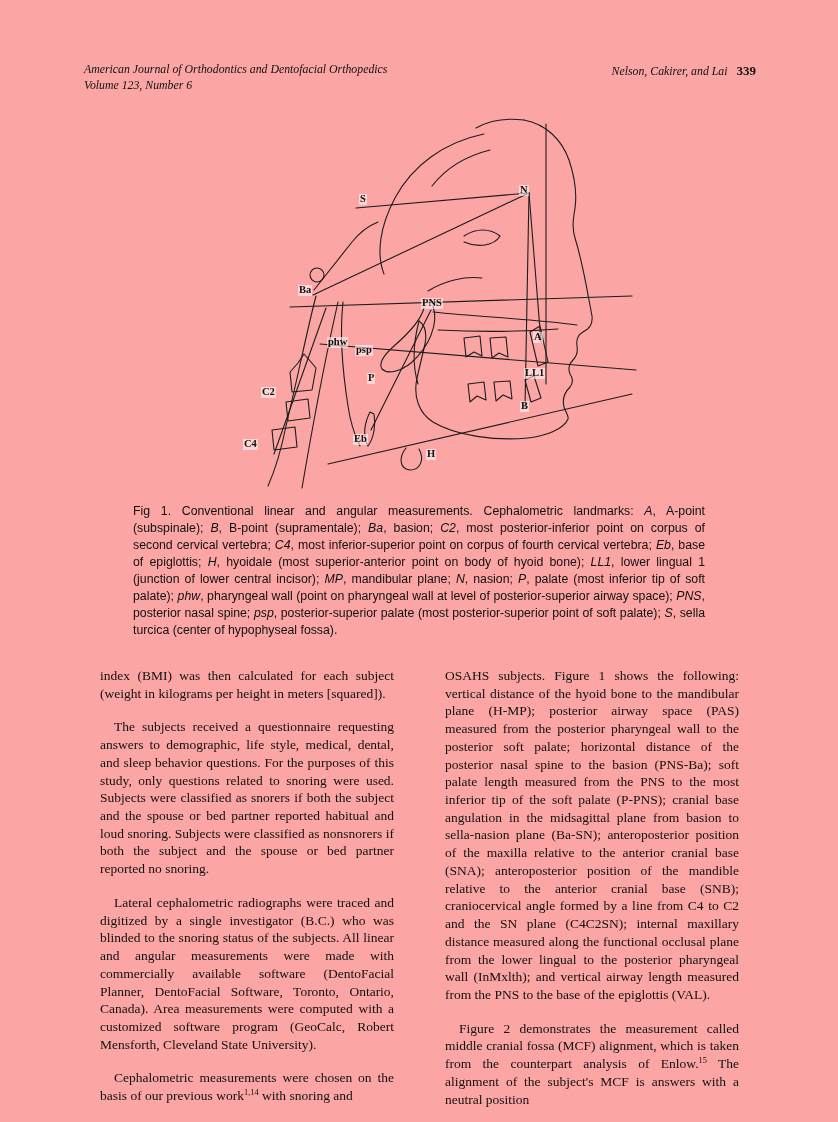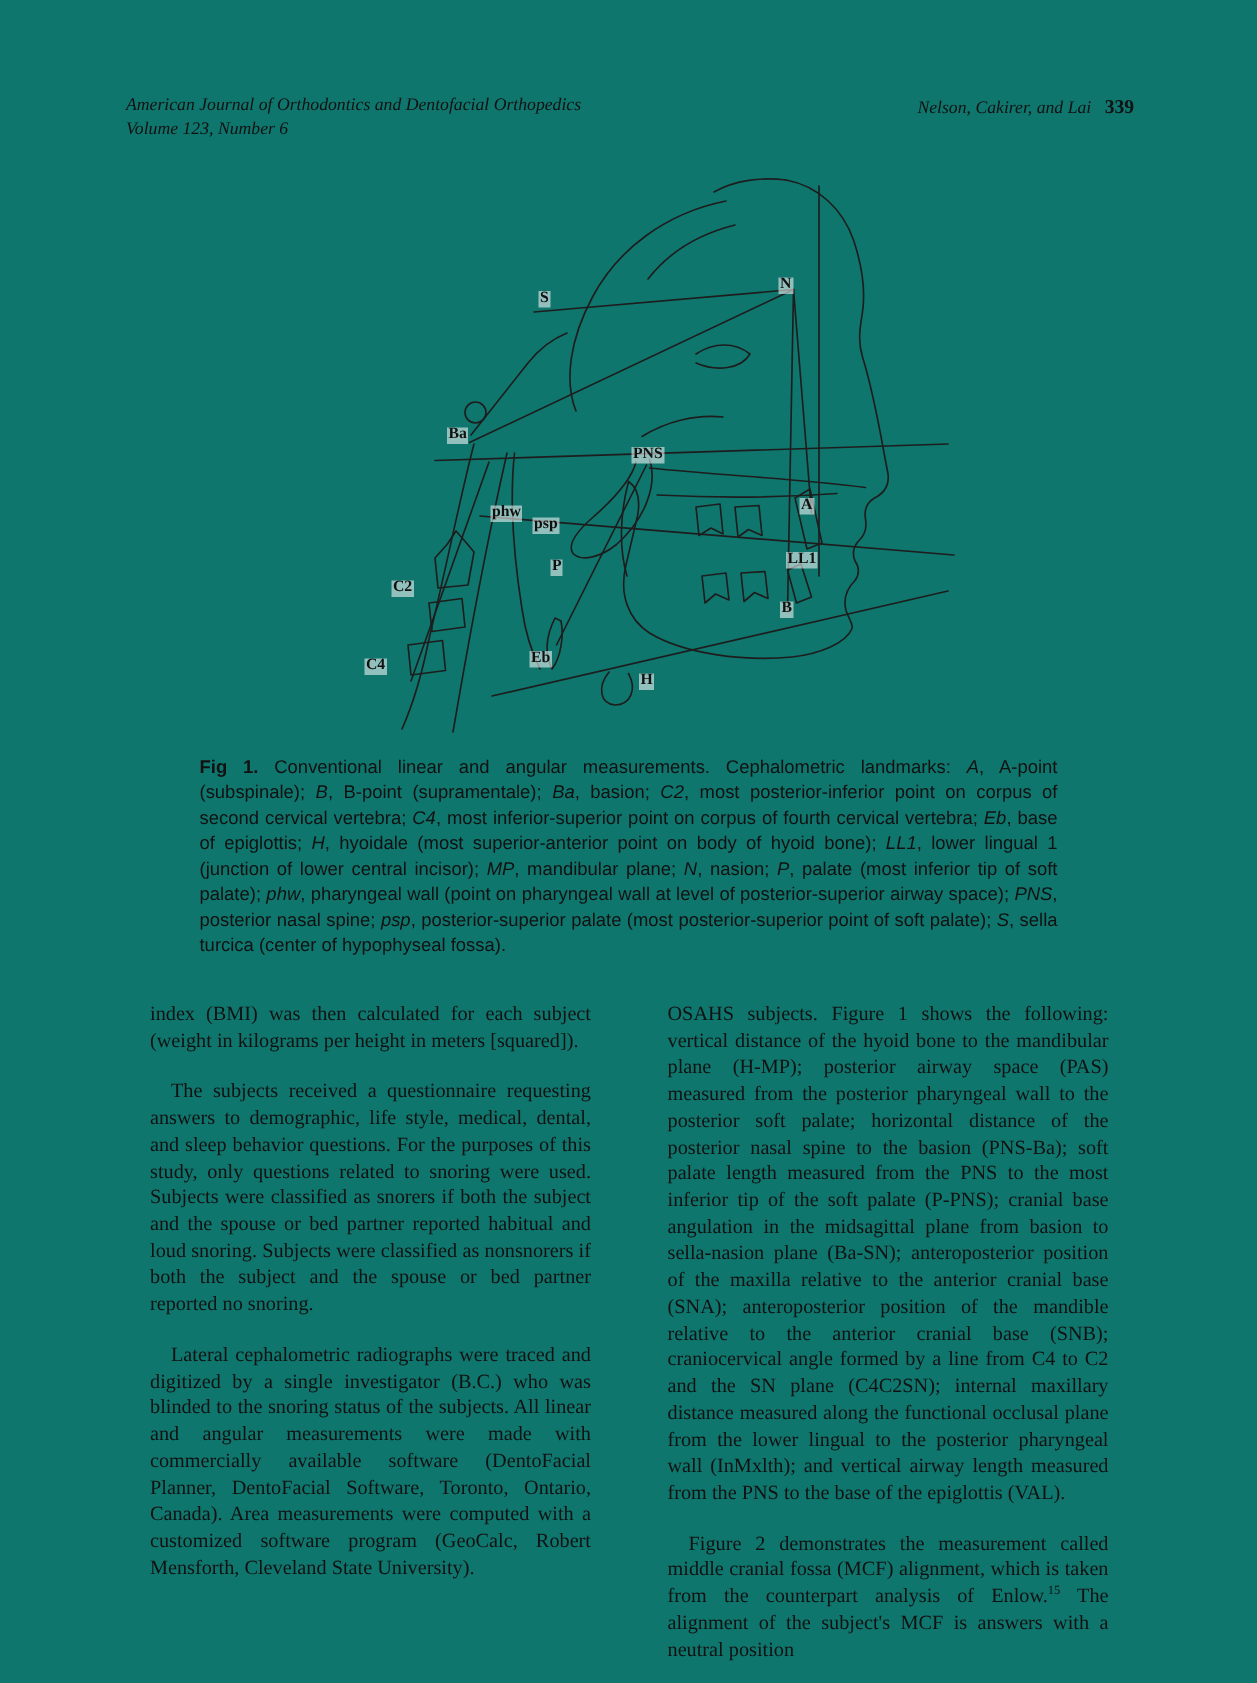--- a/index.html
+++ b/index.html
@@ -1,37 +1,37 @@
 <!DOCTYPE html>
 <html><head>
 <meta charset="utf-8">
 <style>
   *{box-sizing:border-box}
   html,body{margin:0;padding:0;background:#ffffff}
-  .page{position:relative;width:838px;height:1122px;background:#0f766e;color:#111;
+  .page{position:relative;width:838px;height:1122px;background:#fca5a5;color:#111;
         font-family:"Liberation Serif","DejaVu Serif",serif;overflow:hidden}
 
   
   .pg-header{position:absolute;top:62px;left:84px;width:672px;display:flex;
              justify-content:space-between;align-items:flex-start;
              font-size:11.8px;line-height:1.32}
   .hdr-left{font-style:italic}
   .hdr-right{font-style:italic;white-space:nowrap;text-align:left}
   .pgnum{font-style:normal;font-weight:bold;margin-left:9px;font-size:13px}
 
   
   .fig{position:absolute;top:116px;left:133px;width:572px;margin:0;padding:0}
   .fig-canvas{position:relative;width:420px;height:382px;margin-left:95px}
   .fig-canvas svg{position:absolute;left:0;top:0}
   .landmark{position:absolute;font-family:"Liberation Serif","DejaVu Serif",serif;
             font-weight:bold;font-size:10.5px;line-height:1;color:#101010;
             background:rgba(255,255,255,.55);padding:0 1px}
   .caption{margin-top:5px;font-family:"Liberation Sans","DejaVu Sans",sans-serif;
            font-size:12.3px;line-height:1.385;text-align:justify;color:#111}
-  .b{font-weight:bold}
+  .b{font-weight:normal}
   .i{font-style:italic}
   sup{font-size:.62em;line-height:0}
 
   
   .columns{position:absolute;top:651px;left:84px;width:672px;display:flex;gap:19px}
   .col{width:326px;font-size:13.5px;line-height:1.313;text-align:justify}
   .para{margin:16px;padding:0}
   .para.indent{text-indent:14px}
 </style>
 </head>
@@ -116,20 +116,21 @@
         <span class="landmark" style="left: 198px; top: 333px;">H</span>
       </div>
     <figcaption class="caption"><span class="b">Fig 1.</span><span> Conventional linear and angular measurements. Cephalometric landmarks: </span><span class="i">A</span><span>, A-point (subspinale); </span><span class="i">B</span><span>, B-point (supramentale); </span><span class="i">Ba</span><span>, basion; </span><span class="i">C2</span><span>, most posterior-inferior point on corpus of second cervical vertebra; </span><span class="i">C4</span><span>, most inferior-superior point on corpus of fourth cervical vertebra; </span><span class="i">Eb</span><span>, base of epiglottis; </span><span class="i">H</span><span>, hyoidale (most superior-anterior point on body of hyoid bone); </span><span class="i">LL1</span><span>, lower lingual 1 (junction of lower central incisor); </span><span class="i">MP</span><span>, mandibular plane; </span><span class="i">N</span><span>, nasion; </span><span class="i">P</span><span>, palate (most inferior tip of soft palate); </span><span class="i">phw</span><span>, pharyngeal wall (point on pharyngeal wall at level of posterior-superior airway space); </span><span class="i">PNS</span><span>, posterior nasal spine; </span><span class="i">psp</span><span>, posterior-superior palate (most posterior-superior point of soft palate); </span><span class="i">S</span><span>, sella turcica (center of hypophyseal fossa).</span></figcaption>
   </figure>
 
   <main class="columns">
     <div class="col">
         <p class="para"><span>index (BMI) was then calculated for each subject (weight in kilograms per height in meters [squared]).</span></p>
         <p class="para indent"><span>The subjects received a questionnaire requesting answers to demographic, life style, medical, dental, and sleep behavior questions. For the purposes of this study, only questions related to snoring were used. Subjects were classified as snorers if both the subject and the spouse or bed partner reported habitual and loud snoring. Subjects were classified as nonsnorers if both the subject and the spouse or bed partner reported no snoring.</span></p>
         <p class="para indent"><span>Lateral cephalometric radiographs were traced and digitized by a single investigator (B.C.) who was blinded to the snoring status of the subjects. All linear and angular measurements were made with commercially available software (DentoFacial Planner, DentoFacial Software, Toronto, Ontario, Canada). Area measurements were computed with a customized software program (GeoCalc, Robert Mensforth, Cleveland State University).</span></p>
+        <p class="para indent"><span>Cephalometric measurements were chosen on the basis of our previous work</span><sup>1,14</sup><span> with snoring and</span></p>
       </div>
     <div class="col">
         <p class="para"><span>OSAHS subjects. Figure 1 shows the following: vertical distance of the hyoid bone to the mandibular plane (H-MP); posterior airway space (PAS) measured from the posterior pharyngeal wall to the posterior soft palate; horizontal distance of the posterior nasal spine to the basion (PNS-Ba); soft palate length measured from the PNS to the most inferior tip of the soft palate (P-PNS); cranial base angulation in the midsagittal plane from basion to sella-nasion plane (Ba-SN); anteroposterior position of the maxilla relative to the anterior cranial base (SNA); anteroposterior position of the mandible relative to the anterior cranial base (SNB); craniocervical angle formed by a line from C4 to C2 and the SN plane (C4C2SN); internal maxillary distance measured along the functional occlusal plane from the lower lingual to the posterior pharyngeal wall (InMxlth); and vertical airway length measured from the PNS to the base of the epiglottis (VAL).</span></p>
         <p class="para indent"><span>Figure 2 demonstrates the measurement called middle cranial fossa (MCF) alignment, which is taken from the counterpart analysis of Enlow.</span><sup>15</sup><span> The alignment of the subject's MCF is answers with a neutral position</span></p>
       </div>
   </main>
 
 </div>
 
 </body></html>

